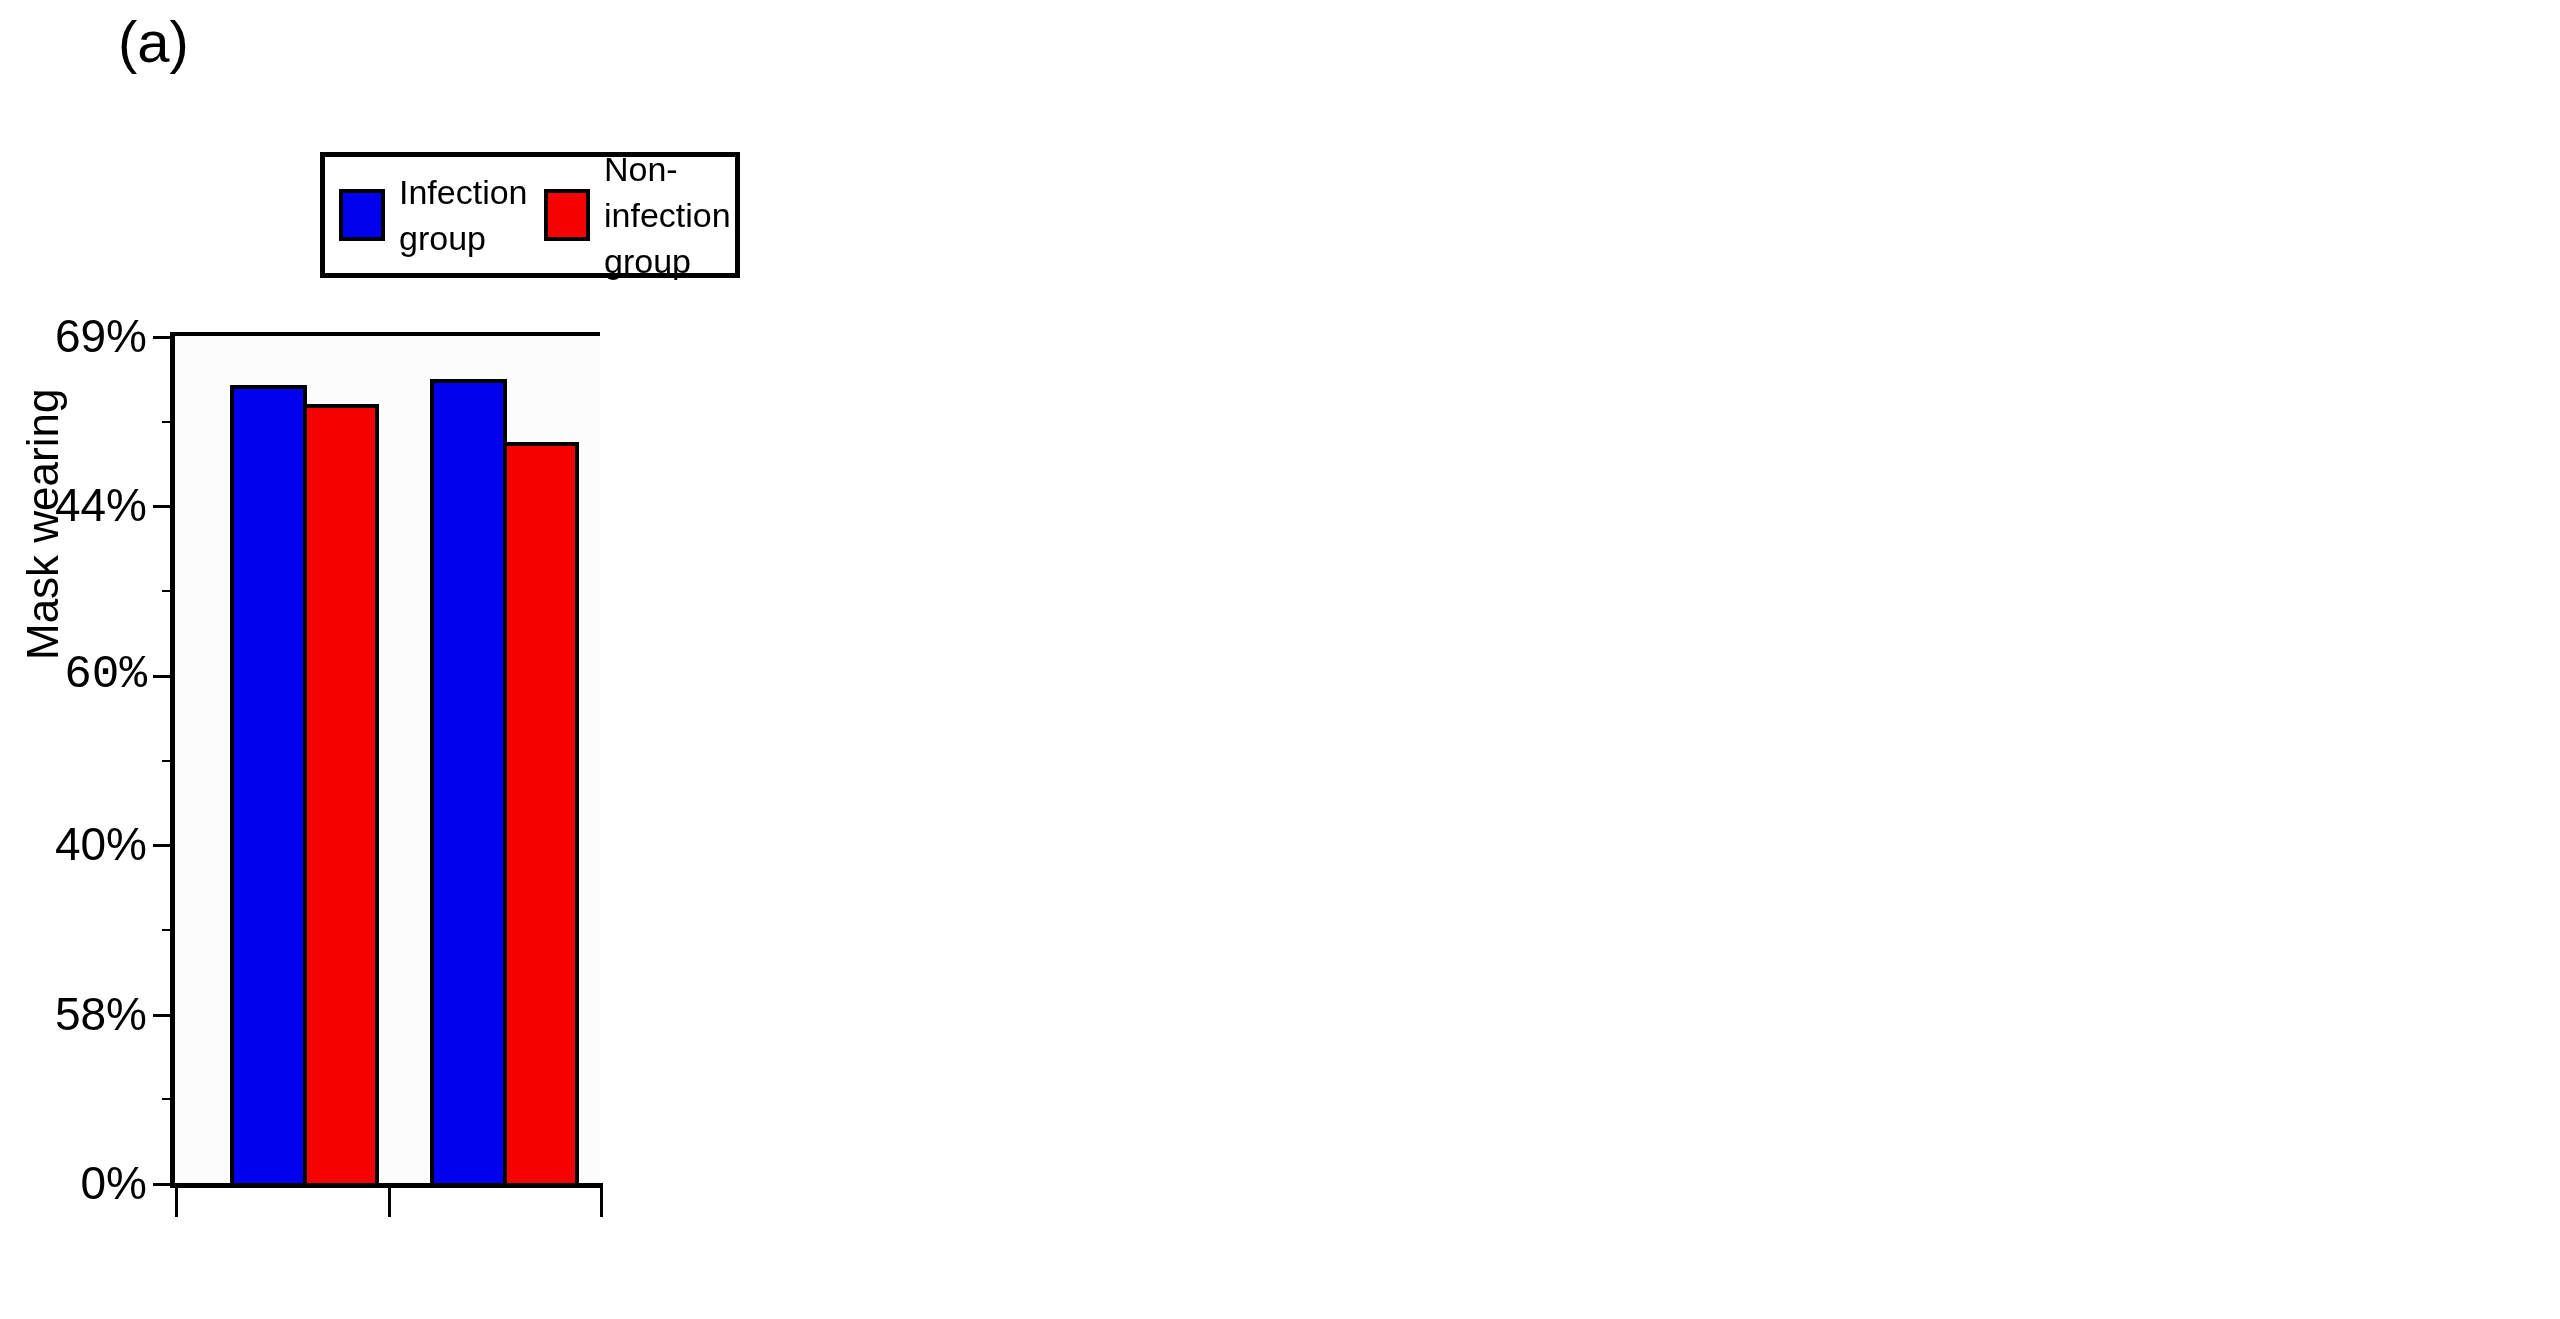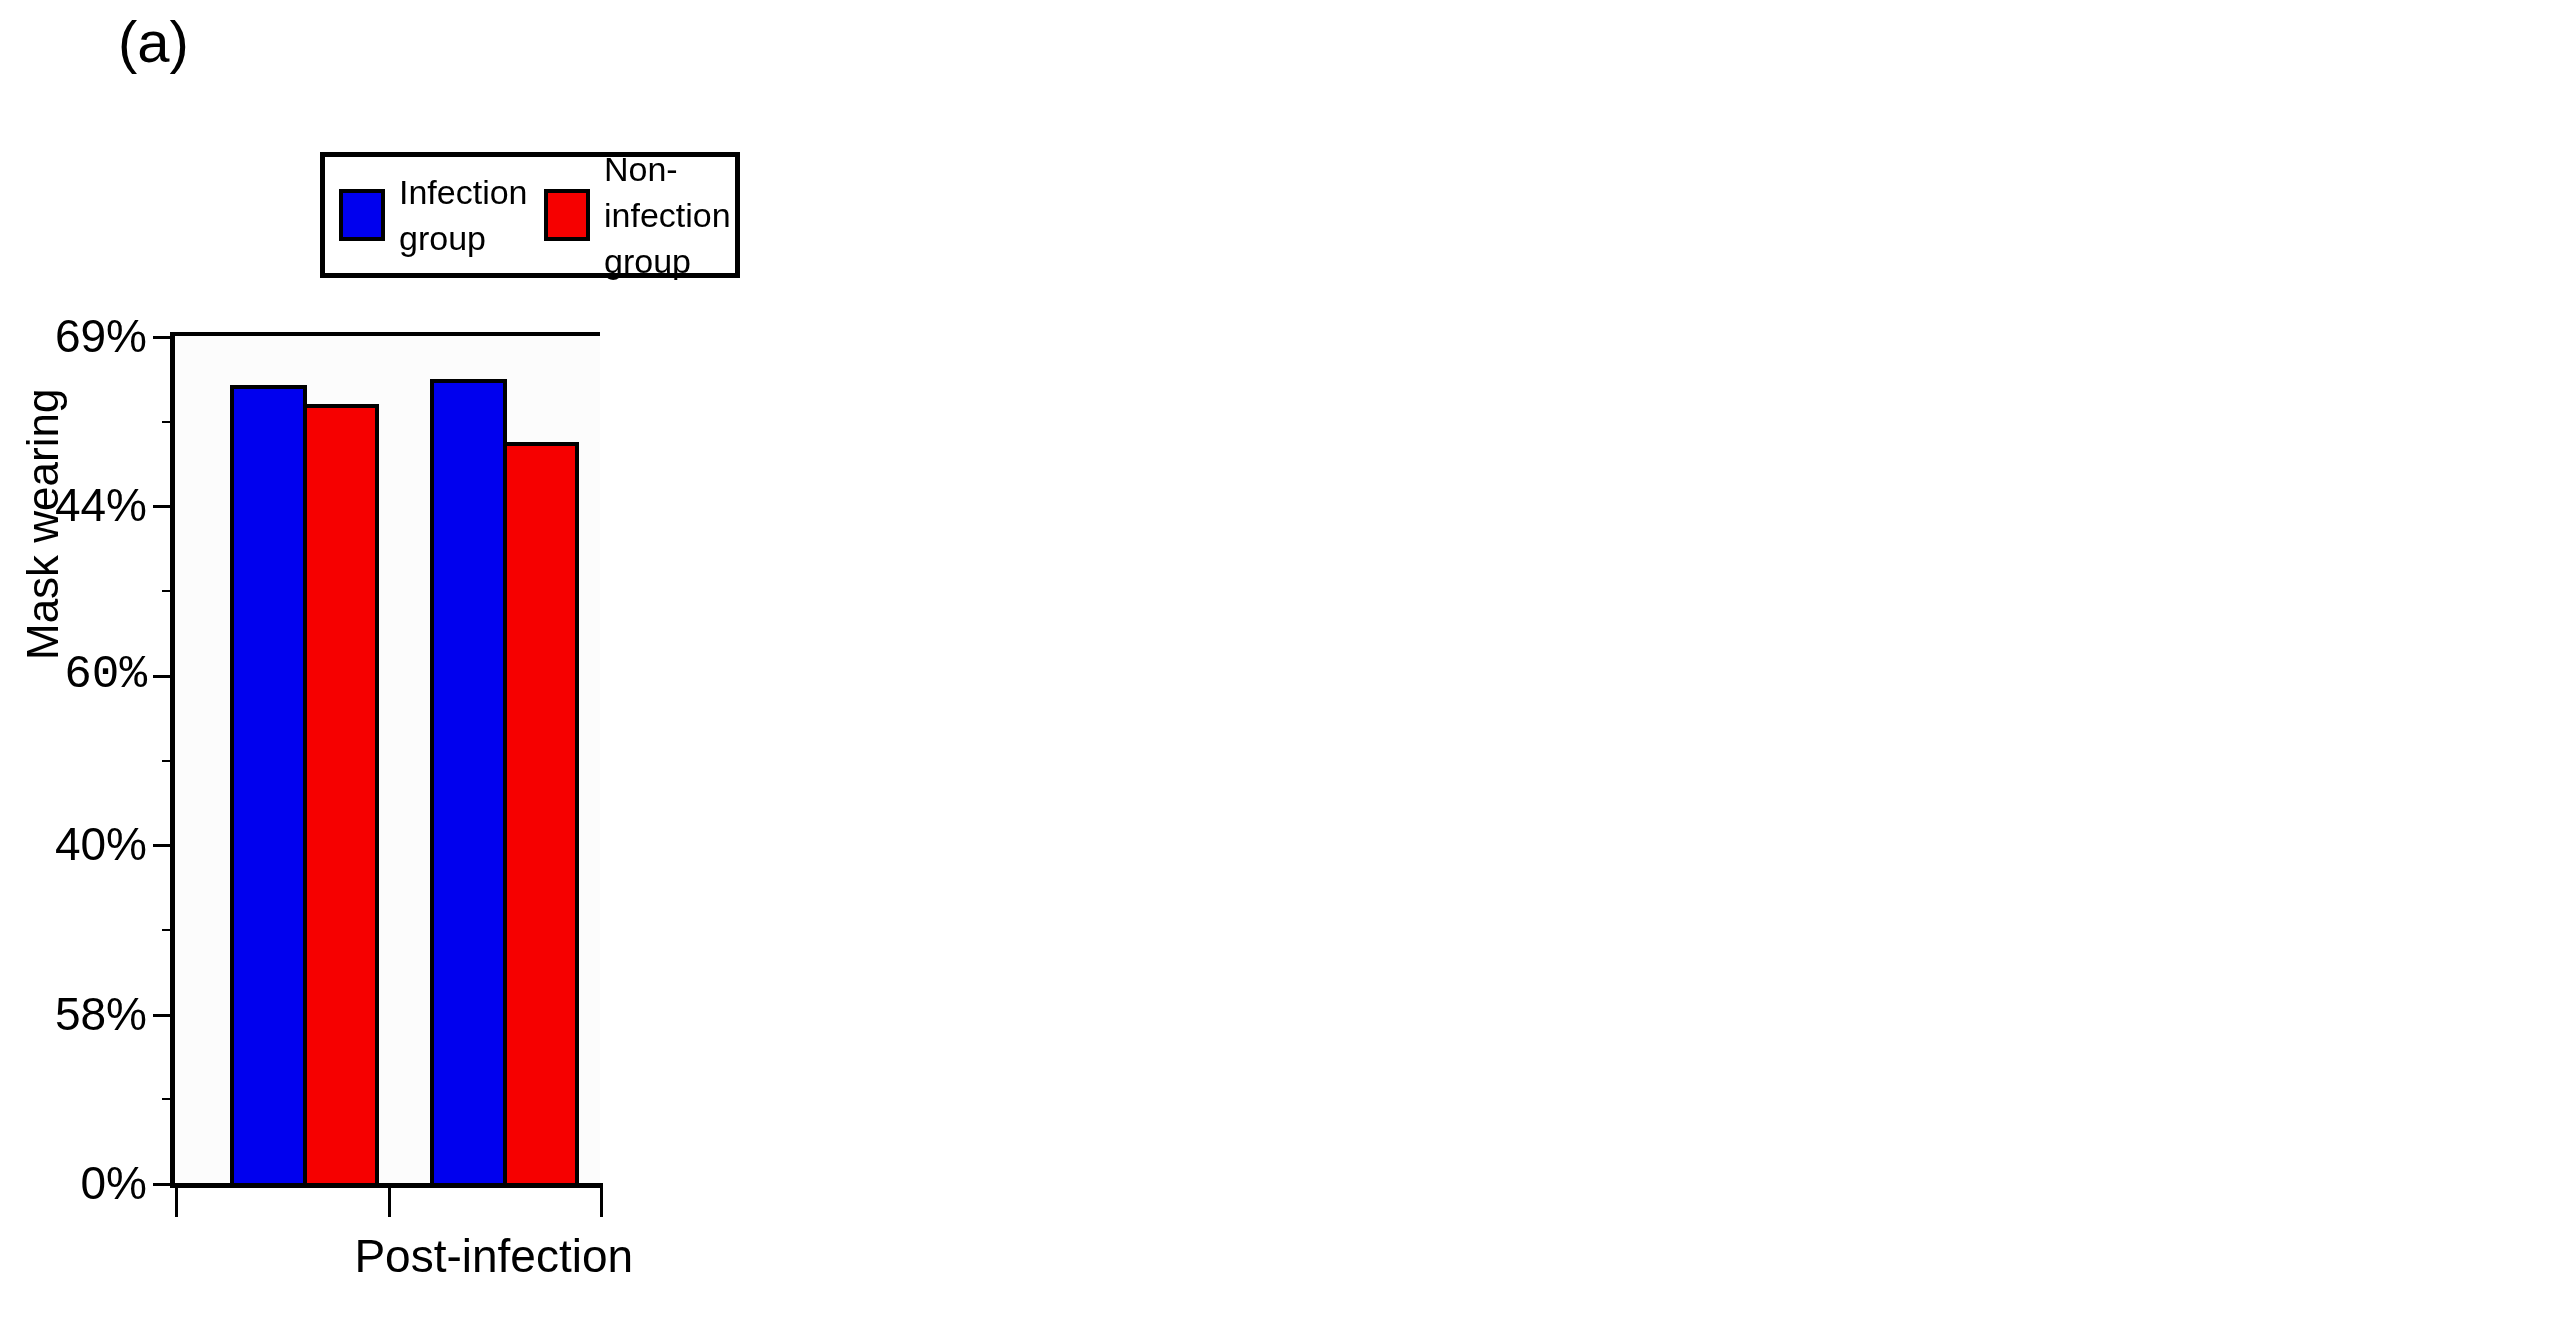--- a/index.html
+++ b/index.html
@@ -161,21 +161,20 @@
 
       <div class="bargroup" style="left:60%; width:36%;">
         <div class="bar bar-blue" style="width:50%; height:94.9%;"></div>
         <div class="bar bar-red" style="width:50%; height:87.5%; margin-left:-4px;"></div>
       </div>
 
       <div class="xtick-a" style="left:0%;"></div>
       <div class="xtick-a" style="left:50%;"></div>
       <div class="xtick-a" style="left:100%;"></div>
 
-      <div class="xlabel-a" style="left:75%;">Post-infection</div>
     <div class="ytick-a" style="top: 100%;"></div>
         <div class="ytick-lbl-a" style="top: 100%;">0%</div>
         <div class="ytick-a minor" style="top: 90%;"></div>
         <div class="ytick-a" style="top: 80%;"></div>
         <div class="ytick-lbl-a" style="top: 80%;">58%</div>
         <div class="ytick-a minor" style="top: 70%;"></div>
         <div class="ytick-a" style="top: 60%;"></div>
         <div class="ytick-lbl-a" style="top: 60%;">40%</div>
         <div class="ytick-a minor" style="top: 50%;"></div>
         <div class="ytick-a" style="top: 40%;"></div>

